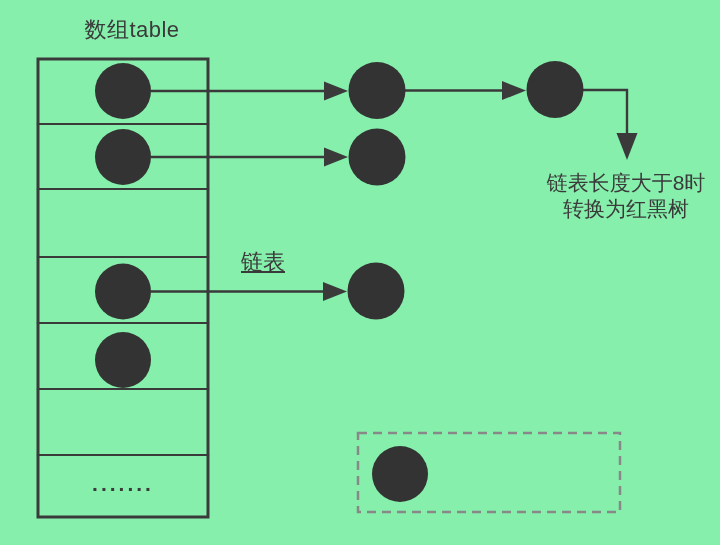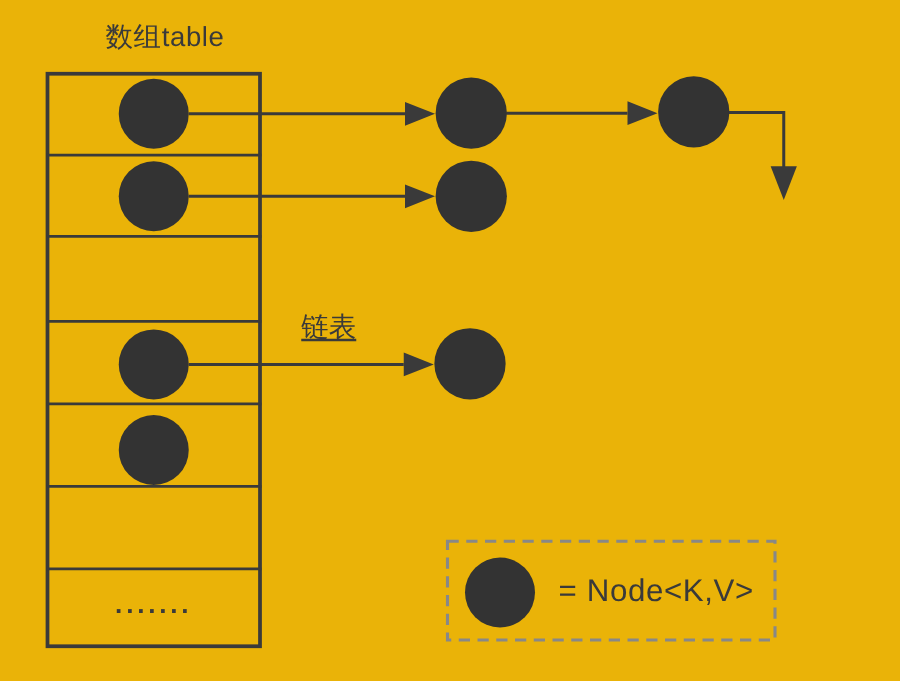--- a/index.html
+++ b/index.html
@@ -1,20 +1,20 @@
 <!DOCTYPE html>
 <html><head>
 <meta charset="utf-8">
 <style>
   html, body { margin: 0; padding: 0; background: #ffffff; }
   .stage {
     position: relative;
     width: 720px;
     height: 545px;
-    background: #eab308;
+    background: #86efac;
     font-family: "Liberation Sans", sans-serif;
     overflow: hidden;
   }
   .gfx { position: absolute; left: 0; top: 0; }
   .txt {
     position: absolute;
     transform: translate(-50%, -50%);
     color: #3a3a3a;
     white-space: nowrap;
     text-align: center;
@@ -72,17 +72,20 @@
     <g>
       <rect x="358" y="433" width="262" height="79" fill="none" stroke-width="2.5" stroke-dasharray="9 6" stroke="#888888"></rect>
       <circle cx="400" cy="474" r="28" fill="#333333"></circle>
     </g>
   </svg>
 
   <div class="txt title">数组table</div>
 
   <div class="txt linked-list">链表</div>
 
+  <div class="txt treeify-note">
+    <div>链表长度大于8时</div>
+    <div>转换为红黑树</div>
+  </div>
 
   <div class="txt dots">.......</div>
 
-  <div class="txt legend-label">= Node&lt;K,V&gt;</div>
 </div>
 
 </body></html>

